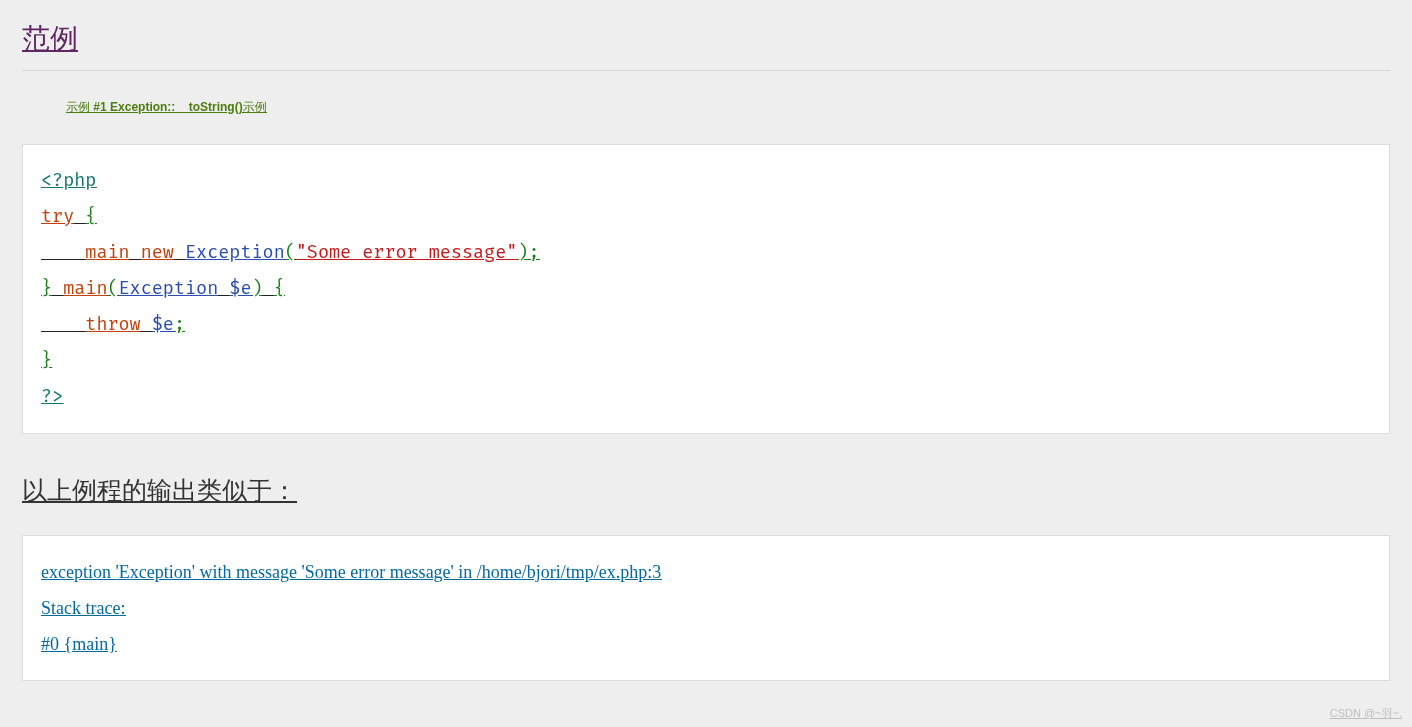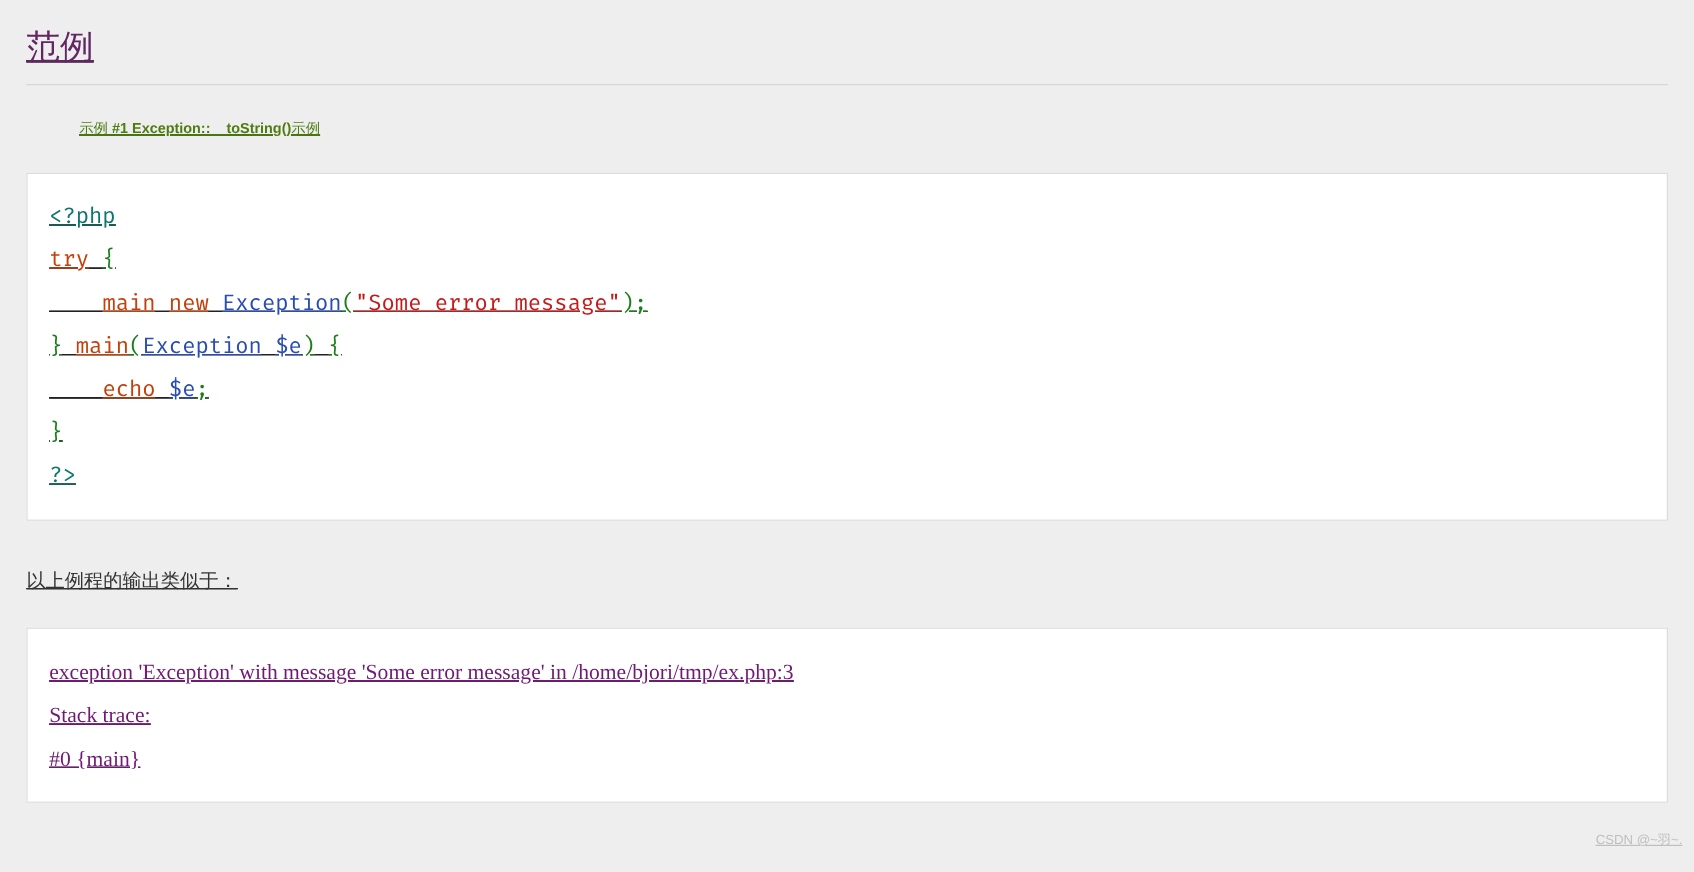--- a/index.html
+++ b/index.html
@@ -43,58 +43,58 @@
   color: #222;
 }
 .tok-tag   { color: #0f766e; }
 .tok-kw    { color: #c2410c; }
 .tok-punc  { color: #1a7f1a; }
 .tok-brace { color: #1a7f1a; }
 .tok-class { color: #2a4db3; margin-top: 11px; }
 .tok-var   { color: #2a4db3; }
 .tok-str   { color: #c41a1a; }
 .output-label {
-  font-size: 16px;
+  font-size: 25px;
   color: #333;
   margin: 40px 0 28px 0;
 }
 .output-block {
   background: #ffffff;
   border: 1px solid #dcdcdc;
   padding: 18px 18px;
   font-family: "SimSun", "宋体", serif;
   font-size: 18px;
   line-height: 2.0;
   white-space: pre;
-  color: #701a75;
+  color: #0369a1;
 }
 .watermark {
   position: fixed;
   right: 10px;
-  bottom: 20px;
+  bottom: 6px;
   font-size: 11px;
   color: #bfbfbf;
   font-family: sans-serif;
 }
 </style>
 </head>
 <body>
 
 <h2 class="section-title">范例</h2>
 <hr class="divider">
 
 <p class="example-title">
 <span>示例 </span><span class="bold">#1 Exception::__toString()</span><span>示例</span>
 </p>
 
 <div class="code-block"><span class="tok-tag">&lt;?php</span>
 <span class="tok-kw">try</span> <span class="tok-brace">{</span>
 <span>    </span><span class="tok-kw">main</span> <span class="tok-kw">new</span> <span class="tok-class">Exception</span><span class="tok-punc">(</span><span class="tok-str">"Some error message"</span><span class="tok-punc">)</span><span class="tok-punc">;</span>
 <span class="tok-brace">}</span> <span class="tok-kw">main</span><span class="tok-punc">(</span><span class="tok-class">Exception</span> <span class="tok-var">$e</span><span class="tok-punc">)</span> <span class="tok-brace">{</span>
-<span>    </span><span class="tok-kw">echo</span> <span class="tok-var">$e</span><span class="tok-punc">;</span>
+<span>    </span><span class="tok-kw">throw</span> <span class="tok-var">$e</span><span class="tok-punc">;</span>
 <span class="tok-brace">}</span>
 <span class="tok-tag">?&gt;</span></div>
 
 <p class="output-label">以上例程的输出类似于：</p>
 
 <div class="output-block"><span>exception 'Exception' with message 'Some error message' in /home/bjori/tmp/ex.php:3</span>
 <span>Stack trace:</span>
 <span>#0 {main}</span></div>
 
 <div class="watermark">CSDN @~羽~.</div>

